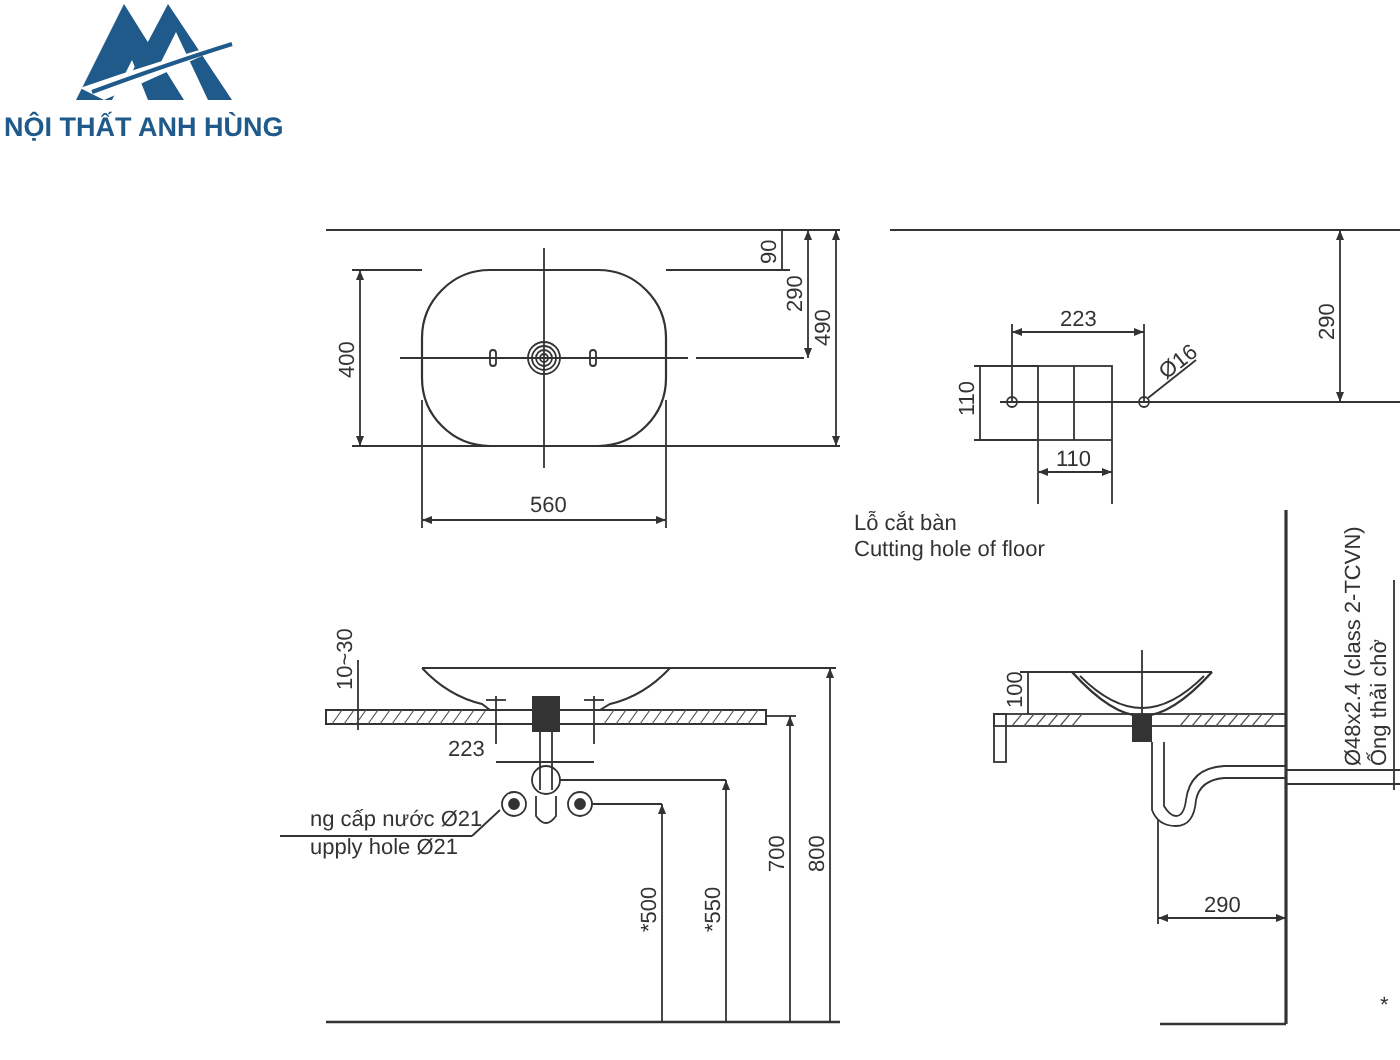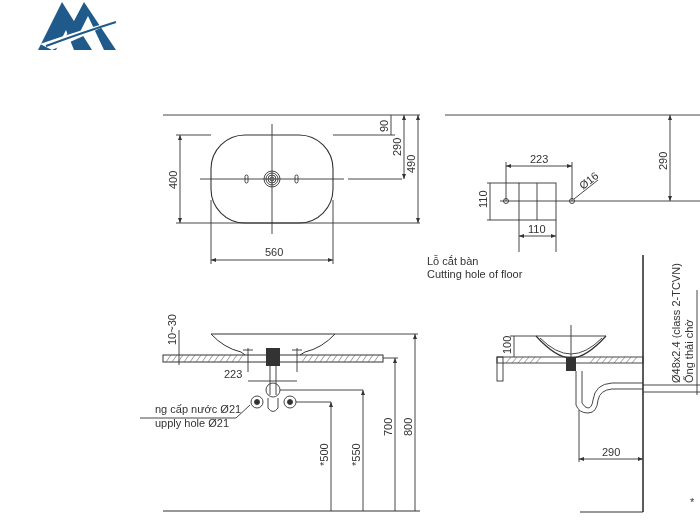--- a/index.html
+++ b/index.html
@@ -13,20 +13,21 @@
 </head>
 <body>
 
 <div class="logo">
   <svg width="180" height="60" viewBox="0 0 180 60">
     <polygon points="62,2 38,50 56,50 66,30 74,50 92,50" fill="#1f5a8a"></polygon>
     <polygon points="84,2 66,36 78,36 88,16 104,50 116,50" fill="#1f5a8a"></polygon>
     <path d="M40,44 Q80,30 118,20 Q84,36 52,50 Z" fill="#ffffff"></path>
     <path d="M46,46 Q84,32 116,22" stroke="#1f5a8a" stroke-width="2" fill="none"></path>
   </svg>
+  <div class="brand">NỘI THẤT ANH HÙNG</div>
 </div>
 
 <svg class="drawing" width="700" height="530" viewBox="0 0 700 530">
   <g stroke="#333" stroke-width="0.9" fill="none">
 
     <line x1="163" y1="115" x2="420" y2="115"></line>
 
     <rect x="211" y="135" width="122" height="88" rx="34" ry="34" stroke-width="1.1"></rect>
 
     <line x1="272" y1="124" x2="272" y2="234"></line>

